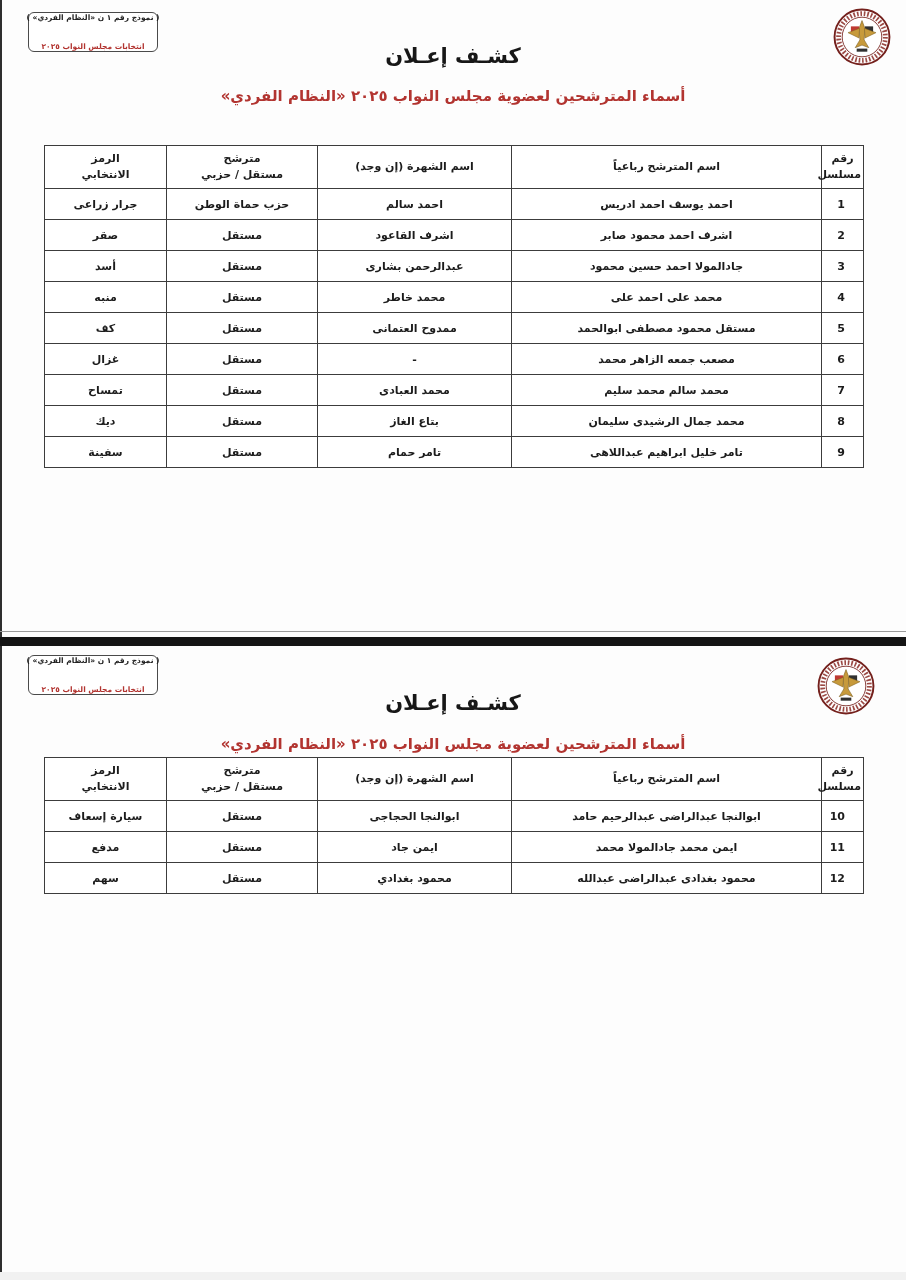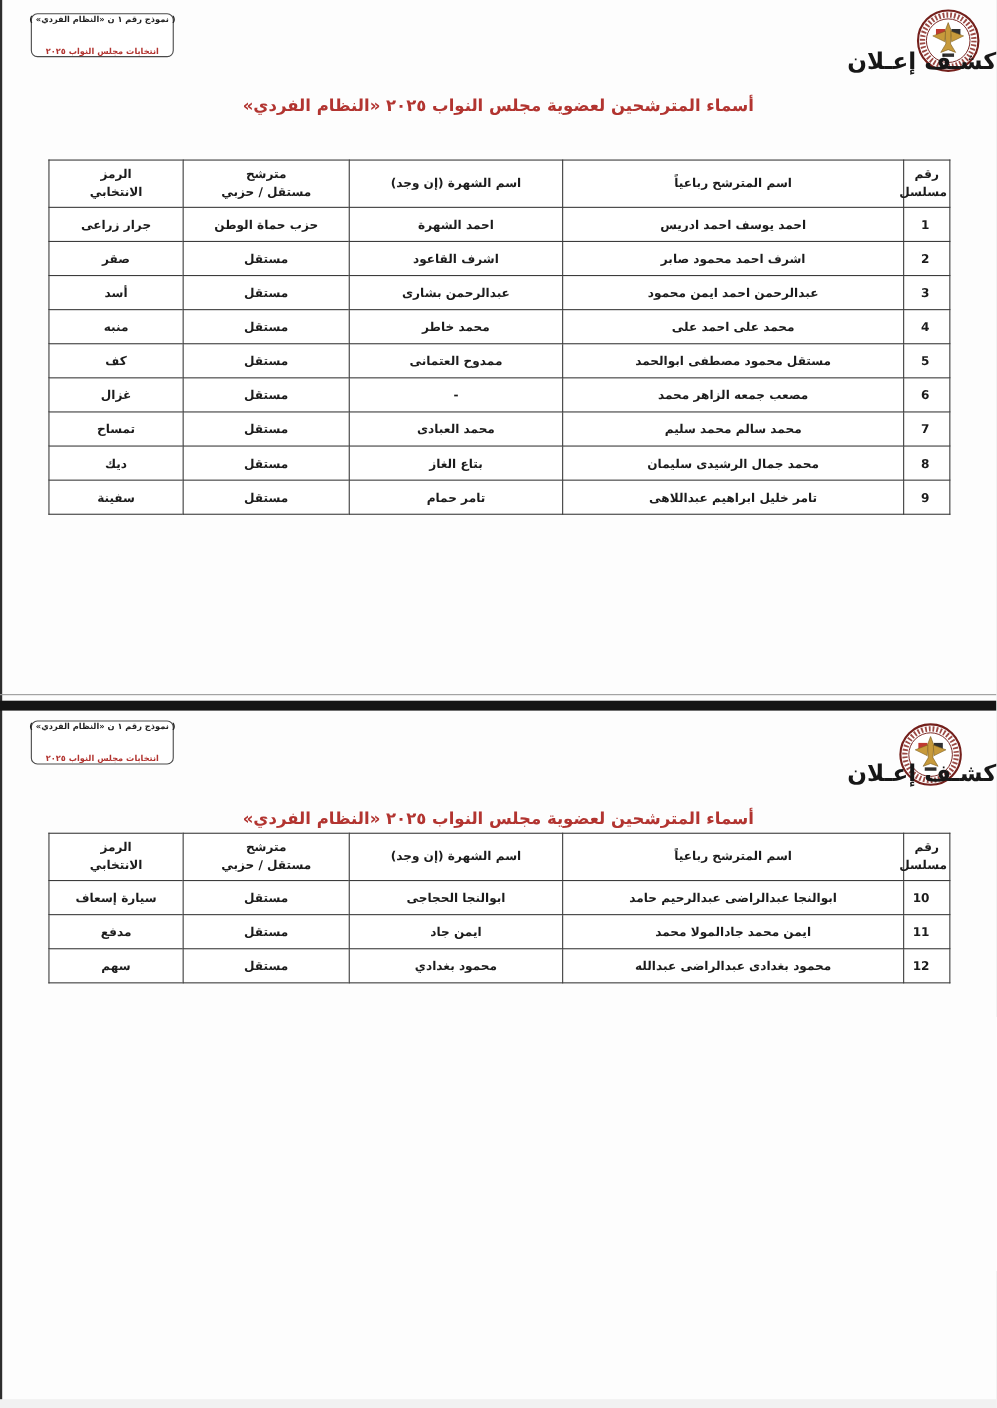--- a/index.html
+++ b/index.html
@@ -17,21 +17,21 @@
     position:absolute;width:128px;height:38px;border:1.2px solid #4a4a4a;border-radius:6px;
     display:flex;flex-direction:column;align-items:center;justify-content:center;gap:20px;
     direction:rtl;text-align:center;background:#fff;
   }
   .form-box .l1{font-size:7.5px;font-weight:bold;color:#222;white-space:nowrap;}
   .form-box .l2{font-size:7.5px;font-weight:bold;white-space:nowrap;}
 
   .seal{position:absolute;width:58px;height:58px;}
 
   .doc-title{
-    position:absolute;left:0;width:100%;direction:rtl;
+    position:absolute;left:0;width:100%;text-align:center;direction:rtl;
     font-size:21px;font-weight:bold;color:#171717;letter-spacing:1px;
   }
   .doc-subtitle{
     position:absolute;left:0;width:100%;text-align:center;direction:rtl;
     font-size:15px;font-weight:bold;
   }
   .doc-district{
     position:absolute;left:0;width:100%;text-align:center;direction:rtl;
     font-size:12.5px;font-weight:bold;color:#1b1b1b;white-space:pre;
   }
@@ -100,36 +100,36 @@
 مستقل / حزبي</th>
         <th>الرمز
 الانتخابي</th>
       </tr>
     </thead>
     <tbody>
 
         <tr>
           <td class="c-serial">1</td>
           <td>احمد يوسف احمد ادريس</td>
-          <td>احمد الشهرة</td>
+          <td>احمد سالم</td>
           <td>حزب حماة الوطن</td>
           <td>جرار زراعى</td>
         </tr>
 
         <tr>
           <td class="c-serial">2</td>
           <td>اشرف احمد محمود صابر</td>
           <td>اشرف القاعود</td>
           <td>مستقل</td>
           <td>صقر</td>
         </tr>
 
         <tr>
           <td class="c-serial">3</td>
-          <td>عبدالرحمن احمد ايمن محمود</td>
+          <td>جادالمولا احمد حسين محمود</td>
           <td>عبدالرحمن بشارى</td>
           <td>مستقل</td>
           <td>أسد</td>
         </tr>
 
         <tr>
           <td class="c-serial">4</td>
           <td>محمد على احمد على</td>
           <td>محمد خاطر</td>
           <td>مستقل</td>

